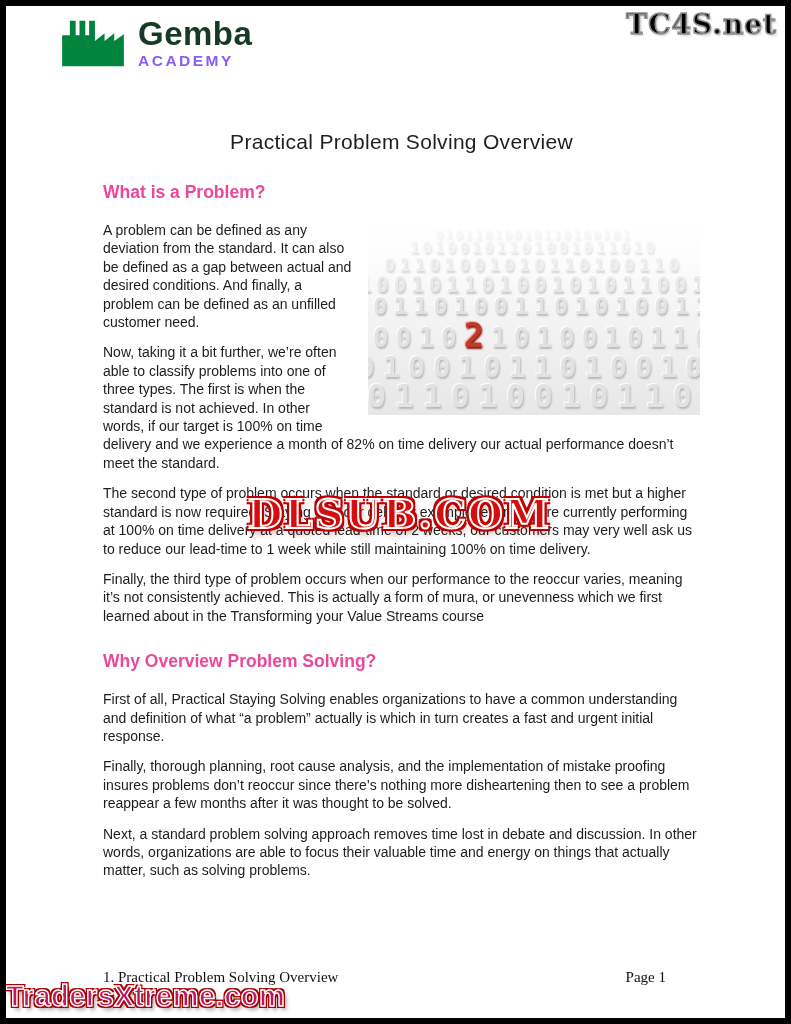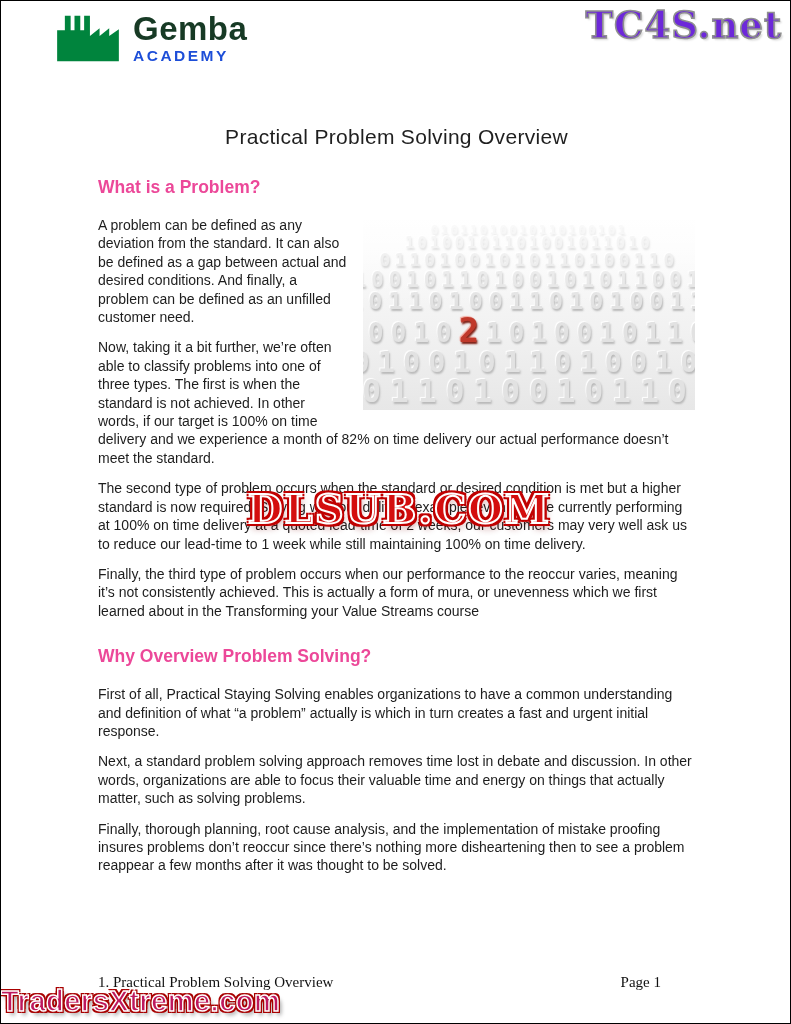--- a/index.html
+++ b/index.html
@@ -1,34 +1,34 @@
 <!DOCTYPE html>
 <html><head>
 <meta charset="utf-8">
 <title>Practical Problem Solving Overview</title>
 <style>
   html,body { margin:0; padding:0; background:#e9e9e9; }
   .page {
     position:relative; width:791px; height:1024px; margin:0 auto;
-    background:#ffffff; border:1px solid #000000; box-sizing:border-box;
+    background:#ffffff; border:6px solid #000000; box-sizing:border-box;
     font-family:"Liberation Sans", sans-serif; color:#1c1c1c; overflow:hidden;
   }
 
   
   .logo { position:absolute; top:10px; left:52px; display:flex; align-items:center; gap:10px; }
   .logo-icon svg { display:block; }
   .logo-text { display:flex; flex-direction:column; line-height:1; }
   .logo-name { font-size:33px; font-weight:bold; color:#173a25; letter-spacing:0.5px; }
-  .logo-sub  { font-size:15.5px; font-weight:bold; color:#1d4ed8; letter-spacing:2.5px; margin-top:3px; }
+  .logo-sub  { font-size:15.5px; font-weight:bold; color:#8b5cf6; letter-spacing:2.5px; margin-top:3px; }
 
   
   .wm-topright {
     position:absolute; top:2px; right:8px;
-    font-family:"DejaVu Serif", serif; font-weight:bold; font-size:37px;
-    color:#6d28d9; -webkit-text-stroke:1.6px #8f8f8f; letter-spacing:1px;
+    font-family:"DejaVu Serif", serif; font-weight:bold; font-size:28px;
+    color:#000000; -webkit-text-stroke:1.6px #8f8f8f; letter-spacing:1px;
     text-shadow:2px 2px 2px #d9d9d9;
   }
 
   
   .content { position:absolute; top:124px; left:97px; width:597px; }
   .doc-title {
     font-size:21px; font-weight:400; text-align:center; color:#1f1f1f;
     margin:0 0 28px 0; letter-spacing:0.3px;
   }
   h2.section-heading {
@@ -134,22 +134,22 @@
     </div>
 
     <p class="body-par">A problem can be defined as any deviation from the standard.  It can also be defined as a gap between actual and desired conditions.  And finally, a problem can be defined as an unfilled customer need.</p>
     <p class="body-par">Now, taking it a bit further, we’re often able to classify problems into one of three types.  The first is when the standard is not achieved.  In other words, if our target is 100% on time delivery and we experience a month of 82% on time delivery our actual performance doesn’t meet the standard.</p>
     <p class="body-par">The second type of problem occurs when the standard or desired condition is met but a higher standard is now required.  Staying with our delivery example, even if we’re currently performing at 100% on time delivery at a quoted lead-time of  2 weeks, our customers may very well ask us to reduce our lead-time to 1 week while still maintaining 100% on time delivery.</p>
     <p class="body-par">Finally, the third type of problem occurs when our performance to the reoccur varies, meaning it’s not consistently achieved.  This is actually a form of mura, or unevenness which we first learned about in the Transforming your Value Streams course</p>
 
     <h2 class="section-heading">Why Overview Problem Solving?</h2>
 
     <p class="body-par">First of all, Practical Staying Solving enables organizations to have a common understanding and definition of what “a problem” actually is which in turn creates a fast and urgent initial response.</p>
+    <p class="body-par">Finally, thorough planning, root cause analysis, and the implementation of mistake proofing insures problems don’t reoccur since there’s nothing more disheartening then to see a problem reappear a few months after it was thought to be solved.</p>
     <p class="body-par">Next, a standard problem solving approach removes time lost in debate and discussion.  In other words, organizations are able to focus their valuable time and energy on things that actually matter, such as solving problems.</p>
-    <p class="body-par">Finally, thorough planning, root cause analysis, and the implementation of mistake proofing insures problems don’t reoccur since there’s nothing more disheartening then to see a problem reappear a few months after it was thought to be solved.</p>
 
   </div>
 
   <div class="wm-stamp">DLSUB.COM</div>
 
   <div class="footer">
     <span>1. Practical Problem Solving Overview</span>
     <span>Page 1</span>
   </div>
 

